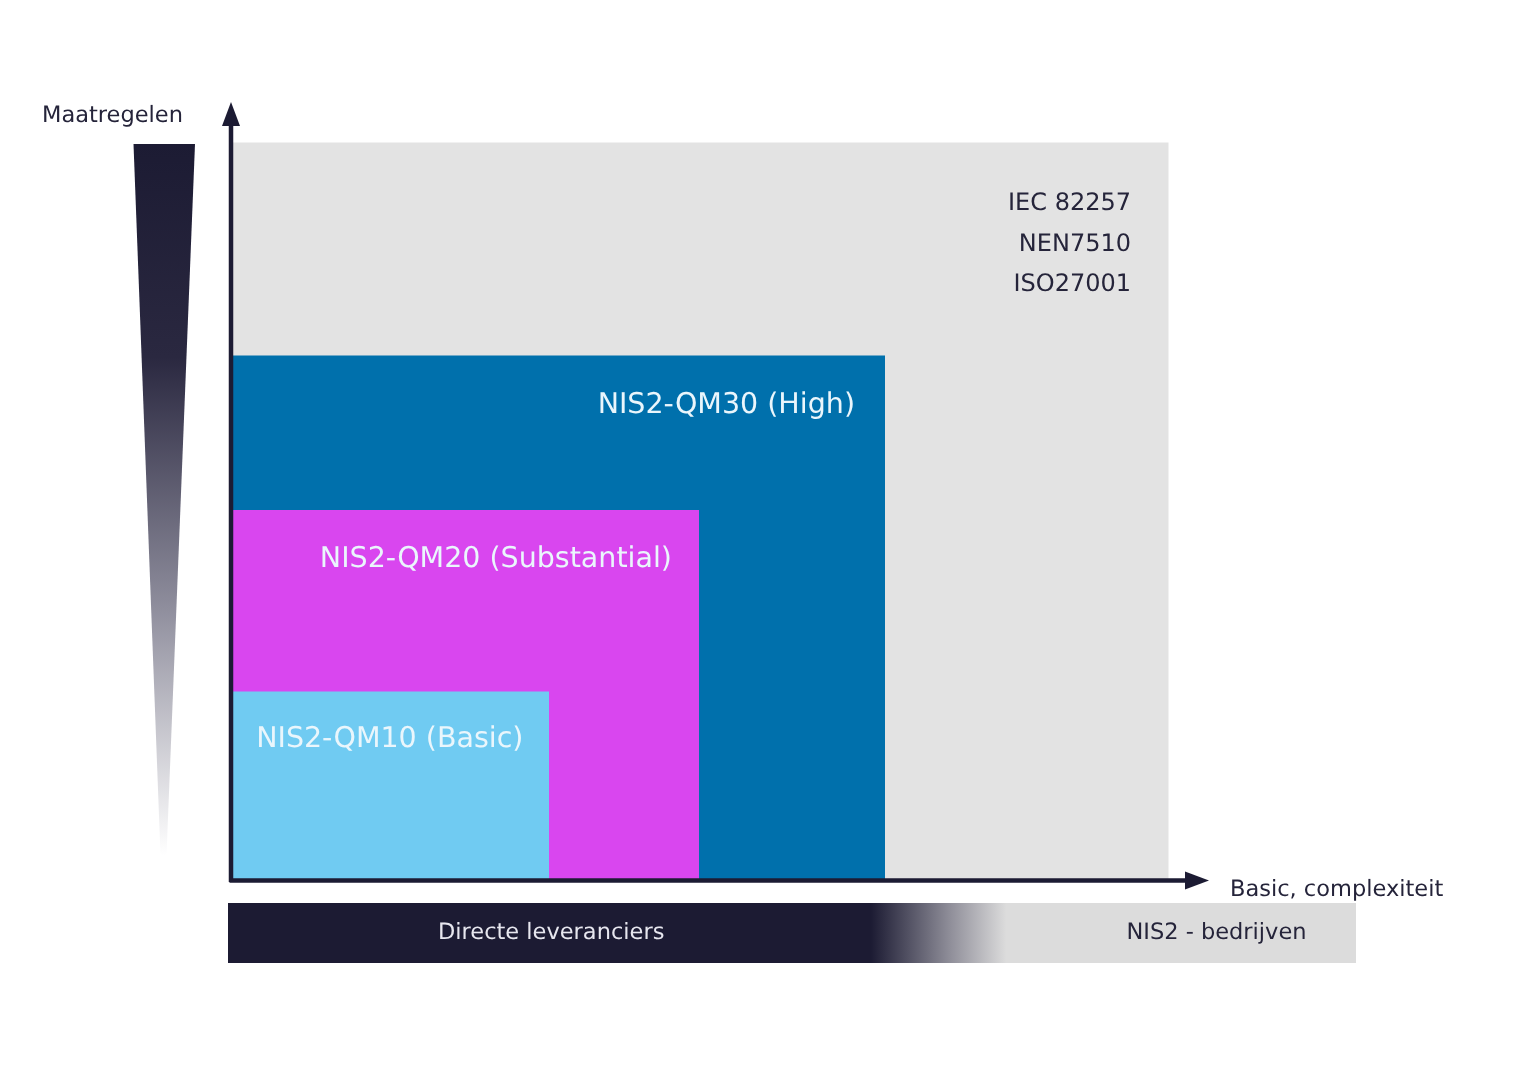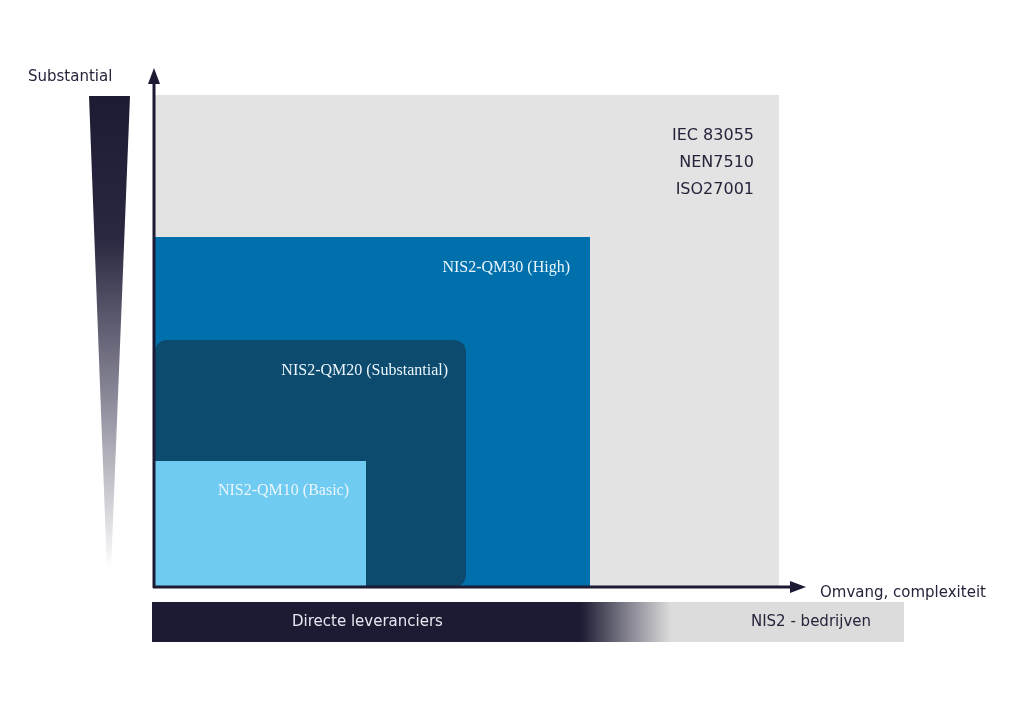--- a/index.html
+++ b/index.html
@@ -5,47 +5,47 @@
     html, body { margin: 0; padding: 0; background: #ffffff; }
     body { width: 1024px; height: 724px; position: relative; overflow: hidden;
            font-family: "DejaVu Sans", sans-serif; color: #1c1b33; }
     .abs { position: absolute; }
     .gray-area { left: 155px; top: 95px; width: 624px; height: 492px; background: #e3e3e3; }
     .std-list { right: 270px; top: 121px; text-align: right; font-size: 16px; line-height: 27px; color: #25243a; }
     .block { position: absolute; left: 155px; bottom: 137px; }
     .block-high { width: 435px; height: 350px; background: #0070ac; }
     .block-subst { width: 311px; height: 247px; background: #009be0; }
     .block-basic { width: 211px; height: 126px; background: #70cbf2; }
-    .block-label { position: absolute; color: #eaf6fc; font-size: 16px; white-space: nowrap; font-family: Liberation Serif, serif; }
+    .block-label { position: absolute; color: #eaf6fc; font-size: 19px; white-space: nowrap; }
     .lbl-high { right: 20px; top: 21px; }
     .lbl-subst { right: 18px; top: 21px; }
     .lbl-basic { right: 17px; top: 20px; }
     .y-axis-label { left: 28px; top: 67px; font-size: 15px; color: #25243a; }
     .x-axis-label { left: 820px; top: 577px; font-size: 15px; line-height: 31px; color: #25243a; }
     .bottom-bar { left: 152px; top: 602px; width: 752px; height: 40px;
                   background: linear-gradient(to right, #1c1b33 0%, #1c1b33 57%, #8f8e99 64%, #dcdcdc 69%, #dcdcdc 100%); }
     .bar-label-left { left: 140px; top: 10px; color: #e7e7ef; font-size: 15px; }
     .bar-label-right { right: 33px; top: 10px; color: #25243a; font-size: 15px; text-align: center; }
     svg.overlay { position: absolute; left: 0; top: 0; }
   </style>
 </head>
 <body>
 
 <div class="abs gray-area"></div>
 
 <div class="abs std-list">
-  <div>IEC 83055</div>
+  <div>IEC 82257</div>
   <div>NEN7510</div>
   <div>ISO27001</div>
 </div>
 
 <div class="block block-high" style="background: rgb(0, 112, 172);">
   <span class="block-label lbl-high">NIS2-QM30 (High)</span>
 </div>
-<div class="block block-subst" style="background: #0c4a6e; border-radius: 12px;">
+<div class="block block-subst" style="background: #d946ef;">
   <span class="block-label lbl-subst">NIS2-QM20 (Substantial)</span>
 </div>
 <div class="block block-basic" style="background: rgb(112, 203, 242);">
   <span class="block-label lbl-basic">NIS2-QM10 (Basic)</span>
 </div>
 
 <svg class="overlay" width="1024" height="724">
   <defs>
     <linearGradient id="wedgeGrad" x1="0" y1="0" x2="0" y2="1">
       <stop offset="0" stop-color="#1c1b33"></stop>
@@ -54,22 +54,22 @@
       <stop offset="1" stop-color="#ffffff"></stop>
     </linearGradient>
   </defs>
   <polygon points="89,96 130,96 111,570 107,570" fill="url(#wedgeGrad)"></polygon>
   <line x1="154" y1="80" x2="154" y2="588" stroke="#1c1b33" stroke-width="3"></line>
   <polygon points="154,68 148,84 160,84" fill="#1c1b33"></polygon>
   <line x1="153" y1="587" x2="794" y2="587" stroke="#1c1b33" stroke-width="3"></line>
   <polygon points="806,587 790,581 790,593" fill="#1c1b33"></polygon>
 </svg>
 
-<div class="abs y-axis-label">Substantial</div>
+<div class="abs y-axis-label">Maatregelen</div>
 
 <div class="abs x-axis-label">
-  <div>Omvang, complexiteit</div>
+  <div>Basic, complexiteit</div>
 </div>
 
 <div class="abs bottom-bar">
   <span class="abs bar-label-left">Directe leveranciers</span>
   <span class="abs bar-label-right">NIS2 - bedrijven</span>
 </div>
 
 </body></html>

